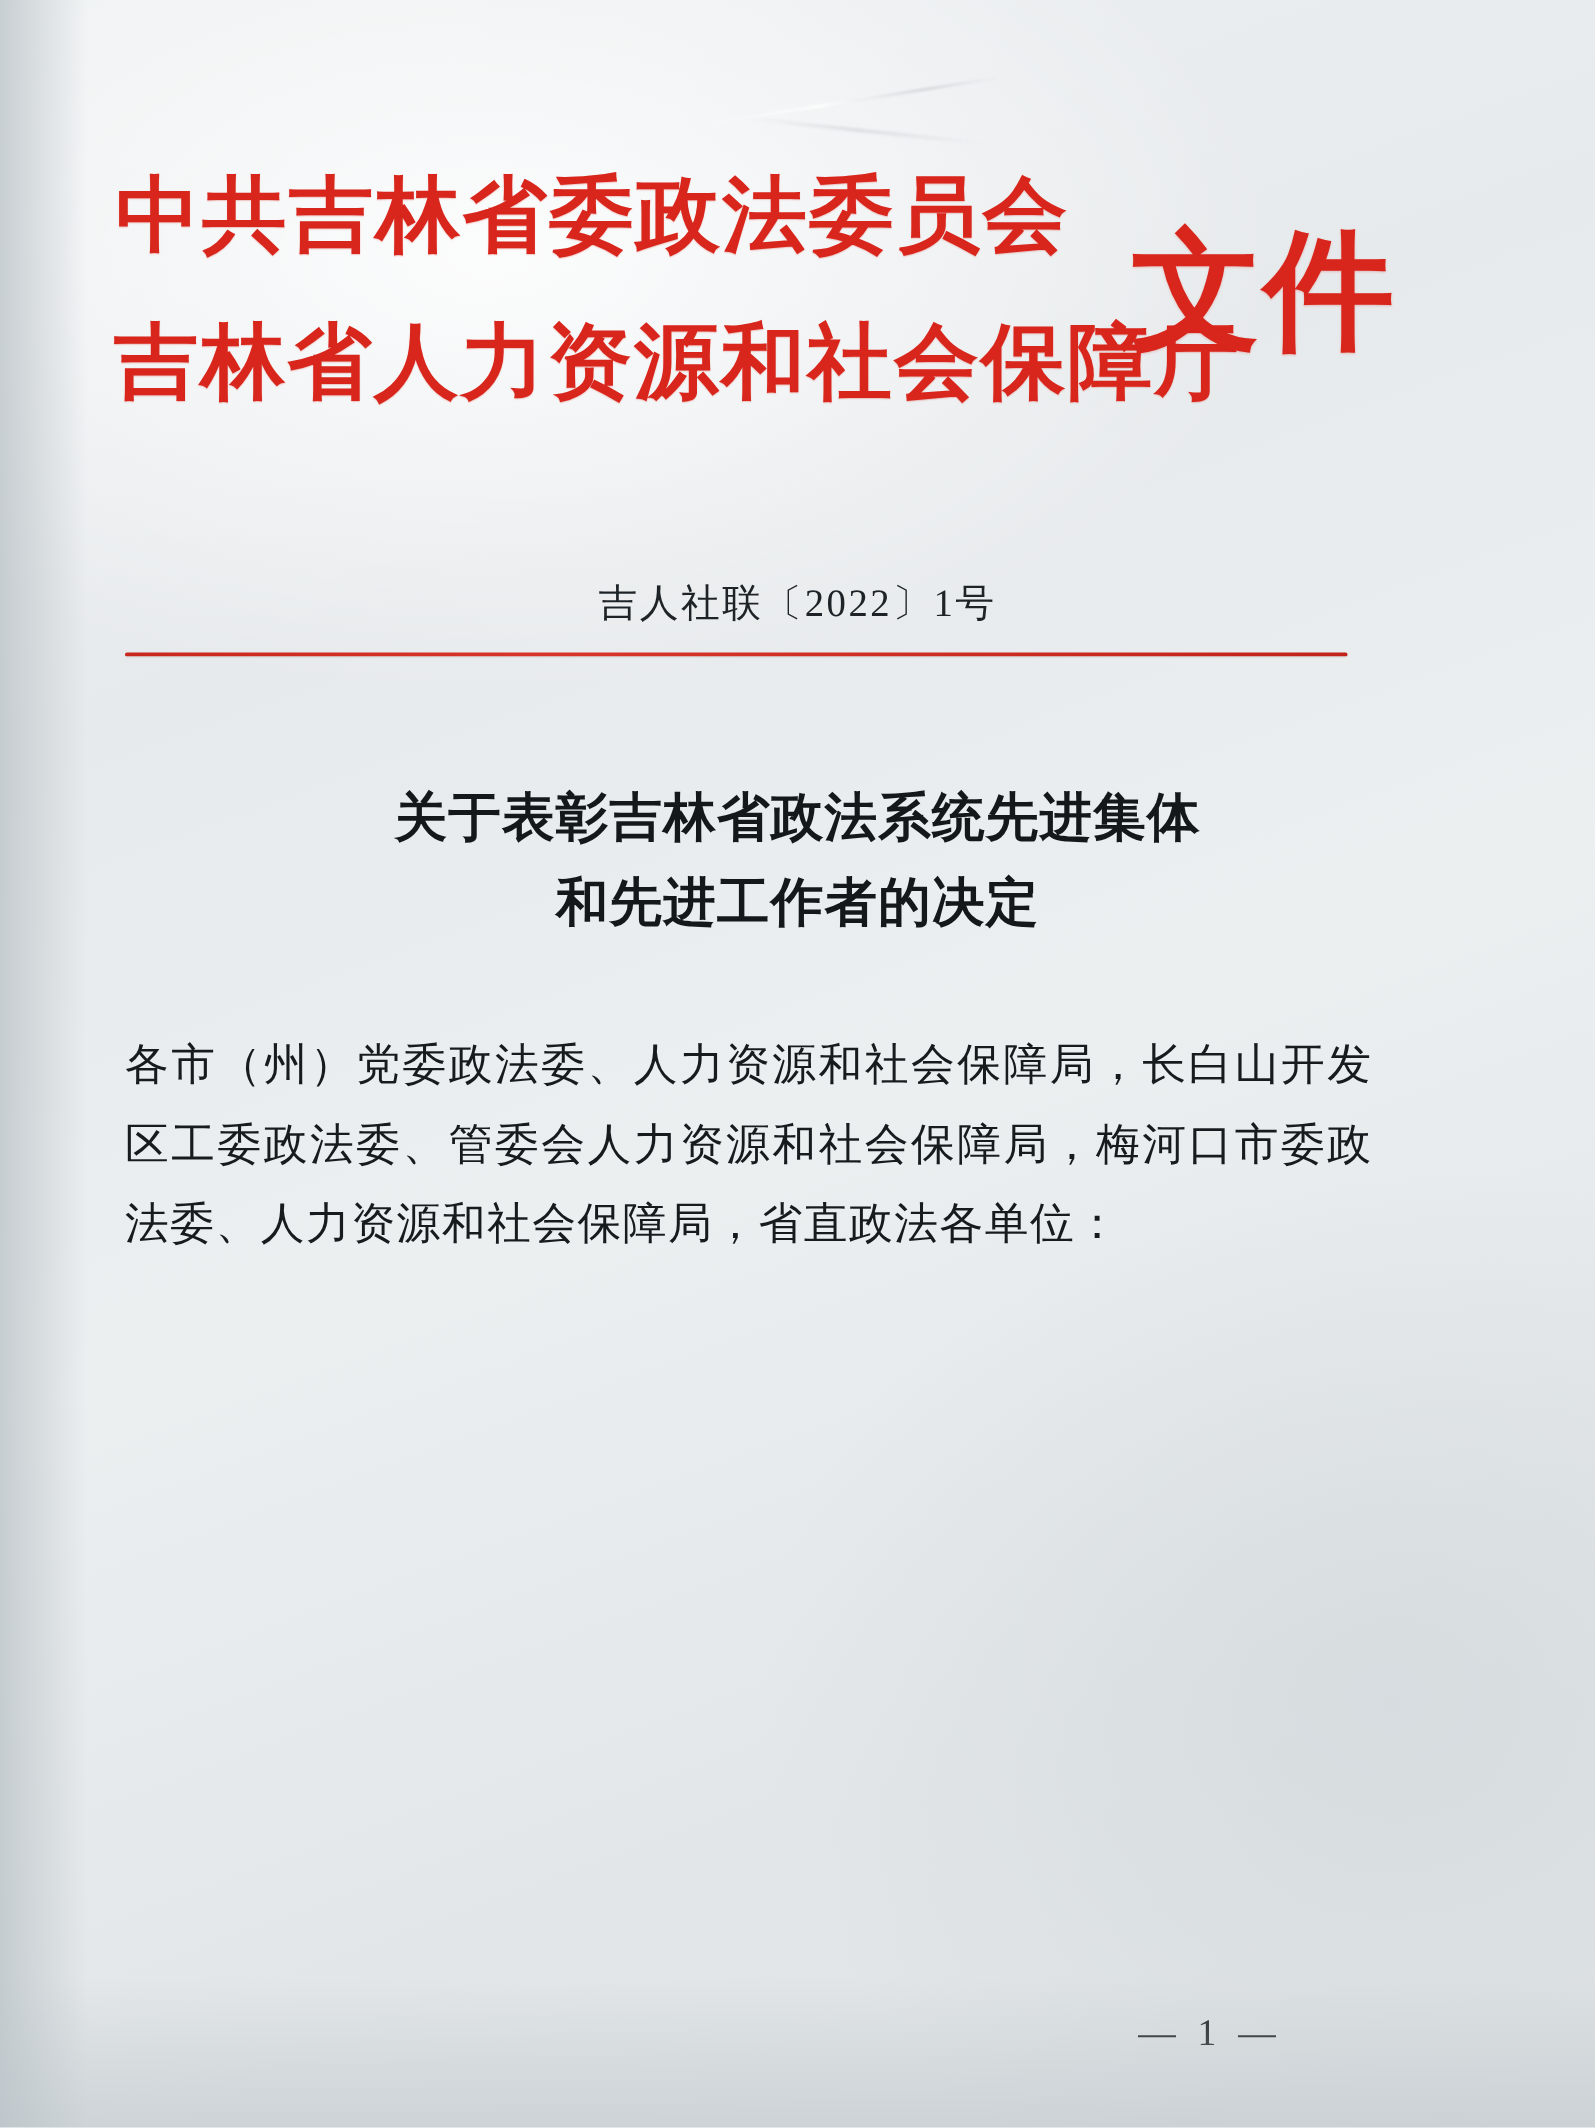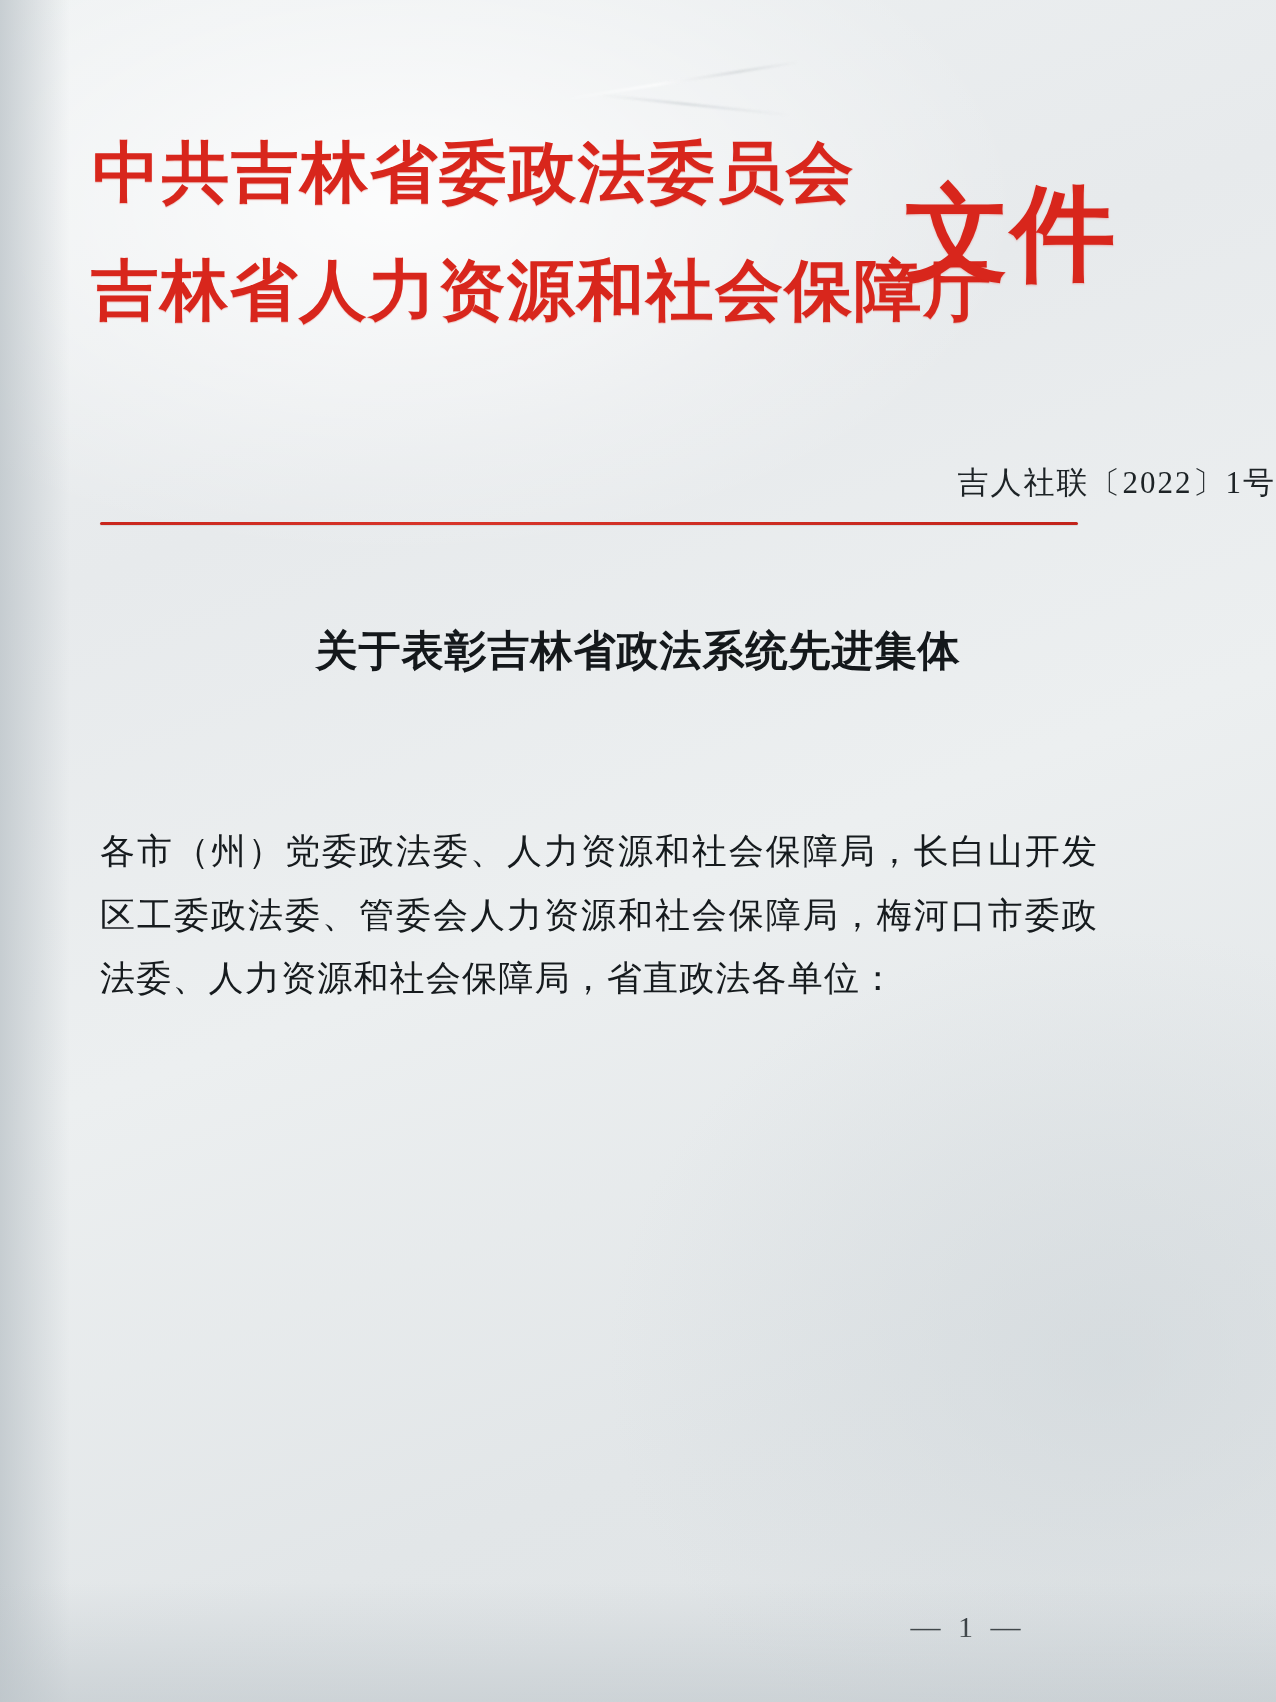--- a/index.html
+++ b/index.html
@@ -108,21 +108,21 @@
     text-shadow: 0 1px 2px rgba(216,38,28,0.25);
     text-align: right;
   }
 
   
   .doc-number {
     position: absolute;
     left: 0;
     top: 462px;
     width: 1276px;
-    text-align: right;
+    text-align: center;
     font-size: 31px;
     color: #1d2326;
     letter-spacing: 2px;
     font-family: "Liberation Serif", serif;
   }
 
   
   .red-rule {
     position: absolute;
     left: 100px;
@@ -135,21 +135,21 @@
   }
 
   
   .title {
     position: absolute;
     left: 0;
     top: 620px;
     width: 1276px;
     text-align: center;
     color: #14181b;
-    font-family: Liberation Mono, monospace;
+    font-family: Liberation Sans, sans-serif;
     font-weight: bold;
     font-size: 42px;
     line-height: 1.62;
     letter-spacing: 1px;
   }
   .title .tl {
     display: block;
   }
 
   
@@ -201,20 +201,21 @@
     <div class="mast-line mast-line2">吉林省人力资源和社会保障厅</div>
     <div class="mast-word">文件</div>
   </div>
 
   <div class="doc-number">吉人社联〔2022〕1号</div>
 
   <div class="red-rule"></div>
 
   <div class="title">
     <span class="tl">关于表彰吉林省政法系统先进集体</span>
+    <span class="tl">和先进工作者的决定</span>
   </div>
 
   <div class="body-text">
     <p class="para">各市（州）党委政法委、人力资源和社会保障局，长白山开发区工委政法委、管委会人力资源和社会保障局，梅河口市委政法委、人力资源和社会保障局，省直政法各单位：</p>
   </div>
 
   <div class="page-number">— 1 —</div>
 
   <div class="shade-left"></div>
   <div class="shade-bottom"></div>

